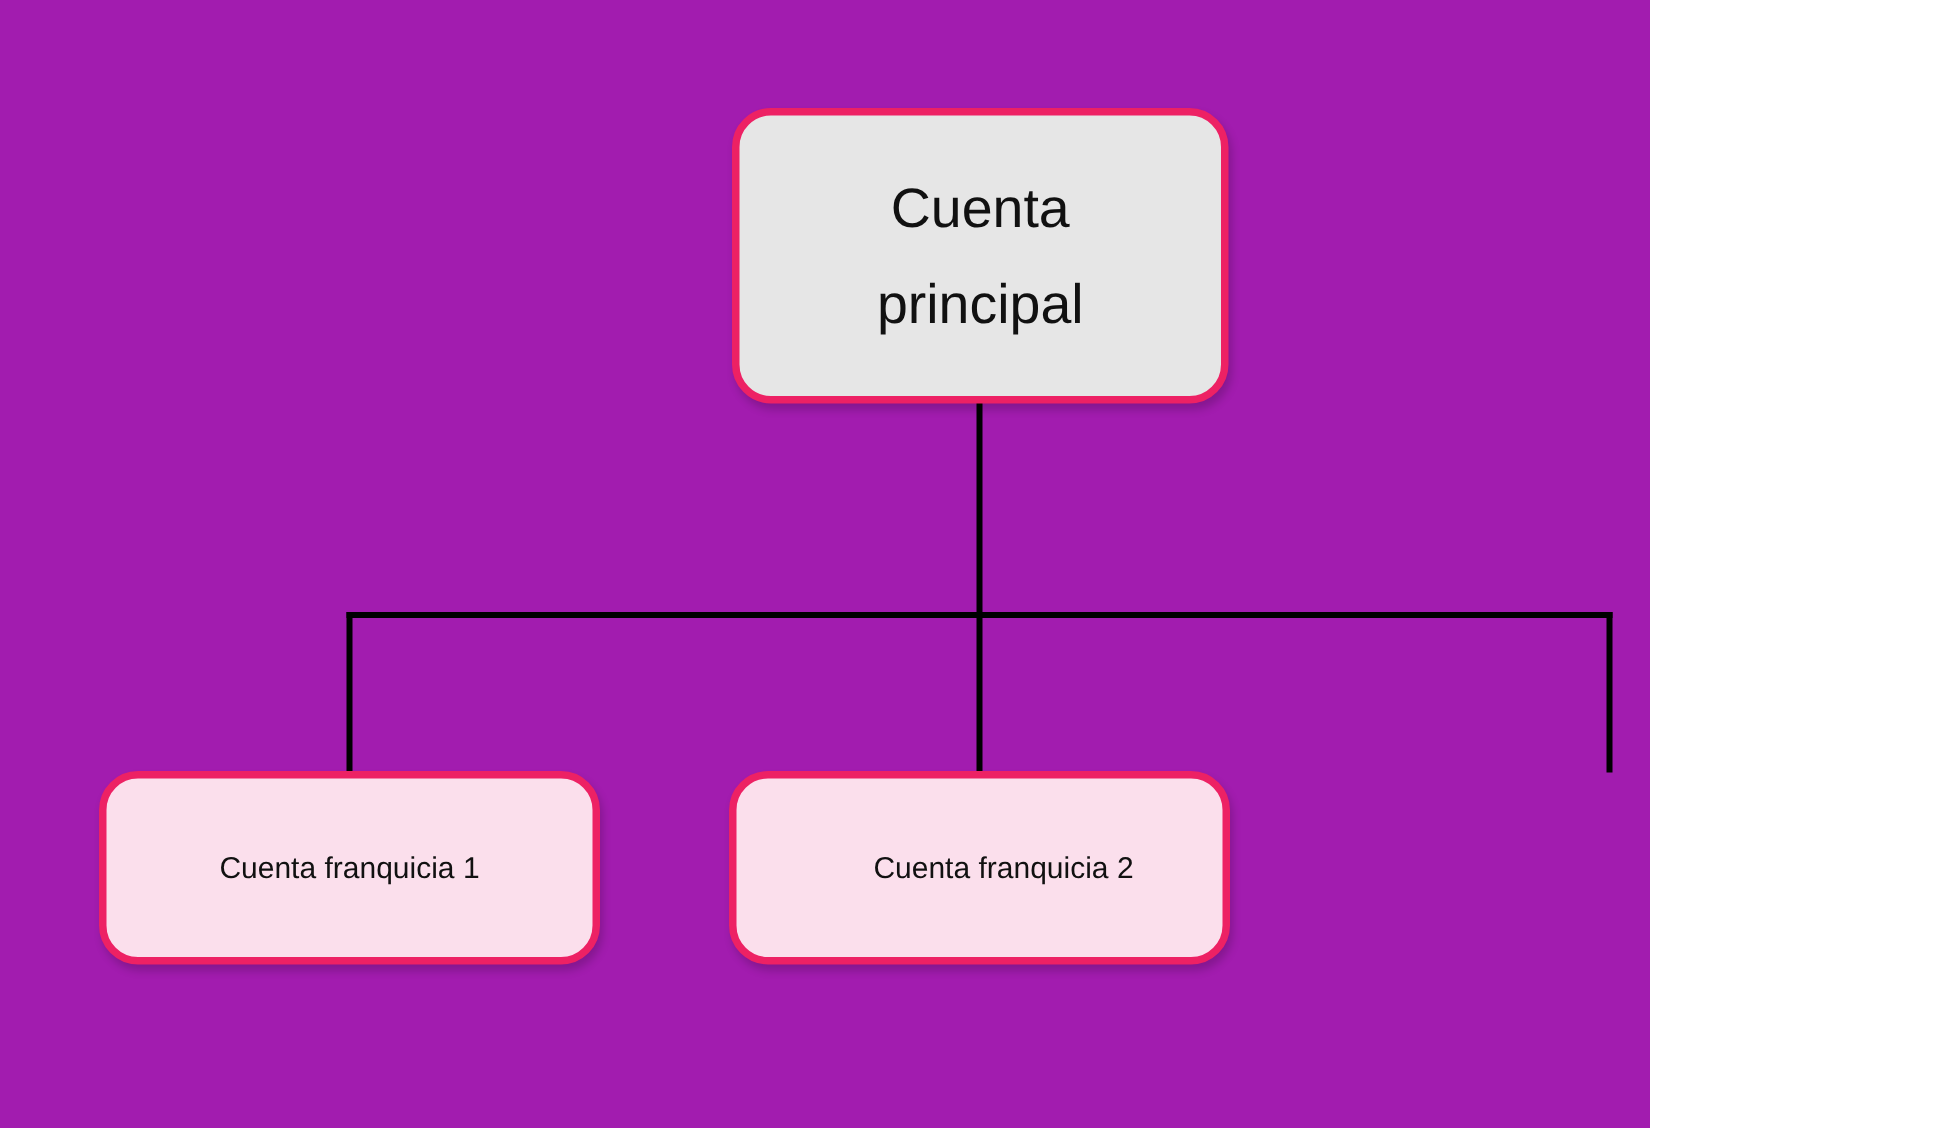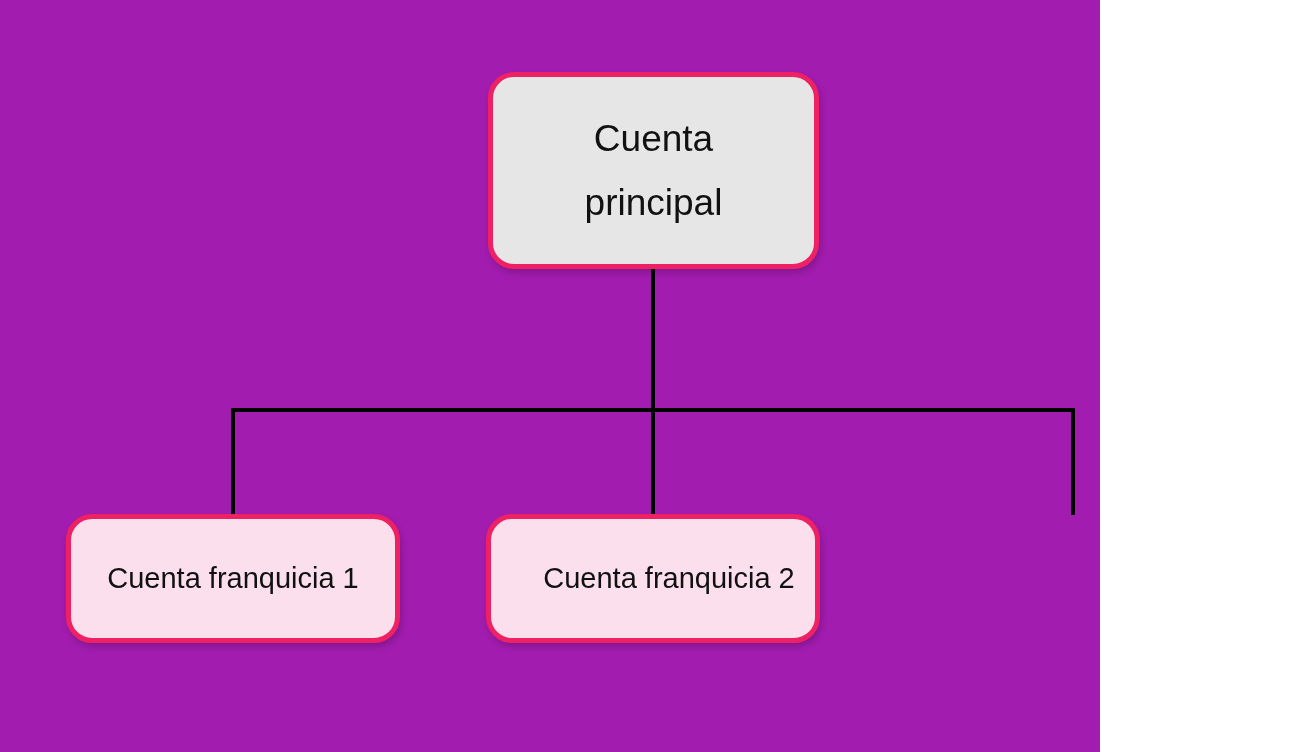--- a/index.html
+++ b/index.html
@@ -36,21 +36,21 @@
     background: #E6E6E6;
     font-size: 37px;
     line-height: 1.72;
     padding: 0 30px;
   }
   .node-child {
     top: 514px;
     width: 334px;
     height: 129px;
     background: #FBDFEC;
-    font-size: 29px;
+    font-size: 20px;
     line-height: 1.3;
     padding: 0 14px;
   }
   .node-child-1 { left: 66px; }
   .node-child-2 { left: 486px; padding-left: 46px; }
   .node-child-3 { left: 906px; }
   .connector {
     position: absolute;
     background: #000000;
   }

